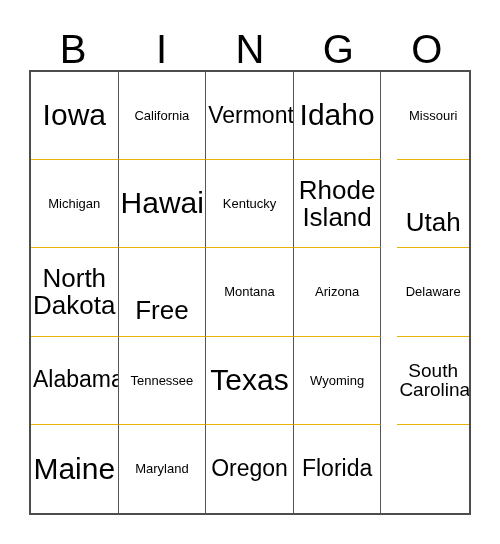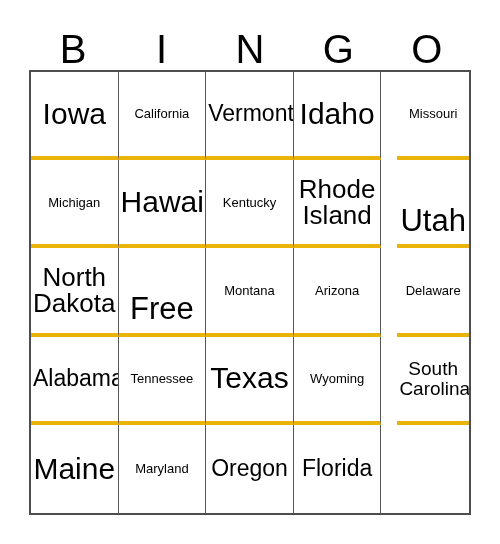--- a/index.html
+++ b/index.html
@@ -55,21 +55,21 @@
     grid-template-rows: repeat(5, 1fr);
     border-top: 2px solid #4d4d4d;
     border-left: 2px solid #4d4d4d;
     border-right: 2px solid #4d4d4d;
     border-bottom: 2px solid #4d4d4d;
     background: #ffffff;
   }
   .bingo-cell {
     box-sizing: border-box;
     border-right: 1px solid #555555;
-    border-bottom: 4px solid #eab308;
+    border-bottom: 1px solid #eab308;
     display: flex;
     align-items: center;
     justify-content: center;
     text-align: center;
     padding: 0 2px;
     background: #ffffff;
     overflow: hidden;
   }
   .bingo-cell:nth-child(5n) { border-right: none; margin-left: 16px; }
   .bingo-cell:nth-child(n+21) { border-bottom: none; }
@@ -77,21 +77,21 @@
   .cell-text {
     display: block;
     width: 100%;
     line-height: 1.02;
     font-weight: 400;
     color: #000000;
     white-space: pre-line;
   }
 
   
-  .sz-xl   { font-size: 31px; margin-top: 37px; }
+  .sz-xl   { font-size: 26px; margin-top: 37px; }
   .sz-lg   { font-size: 30px; }
   .sz-ml   { font-size: 26px; }
   .sz-md   { font-size: 23px; }
   .sz-sm   { font-size: 19px; }
   .sz-xs   { font-size: 13px; }
   .sz-xxs  { font-size: 13px; }
 </style>
 </head>
 <body>
 

